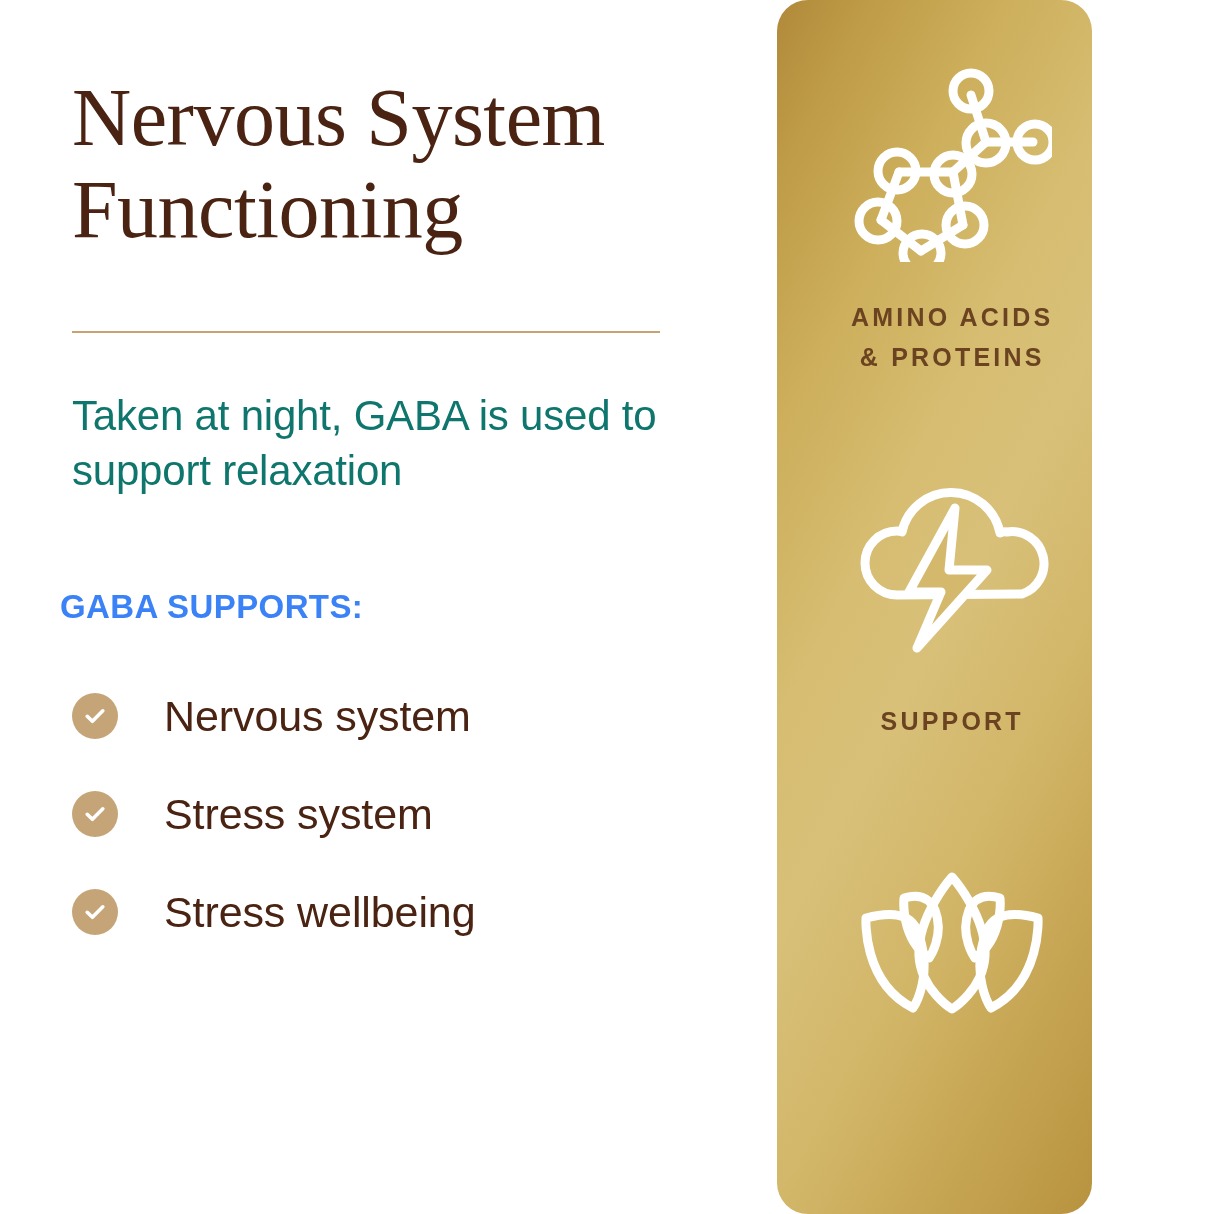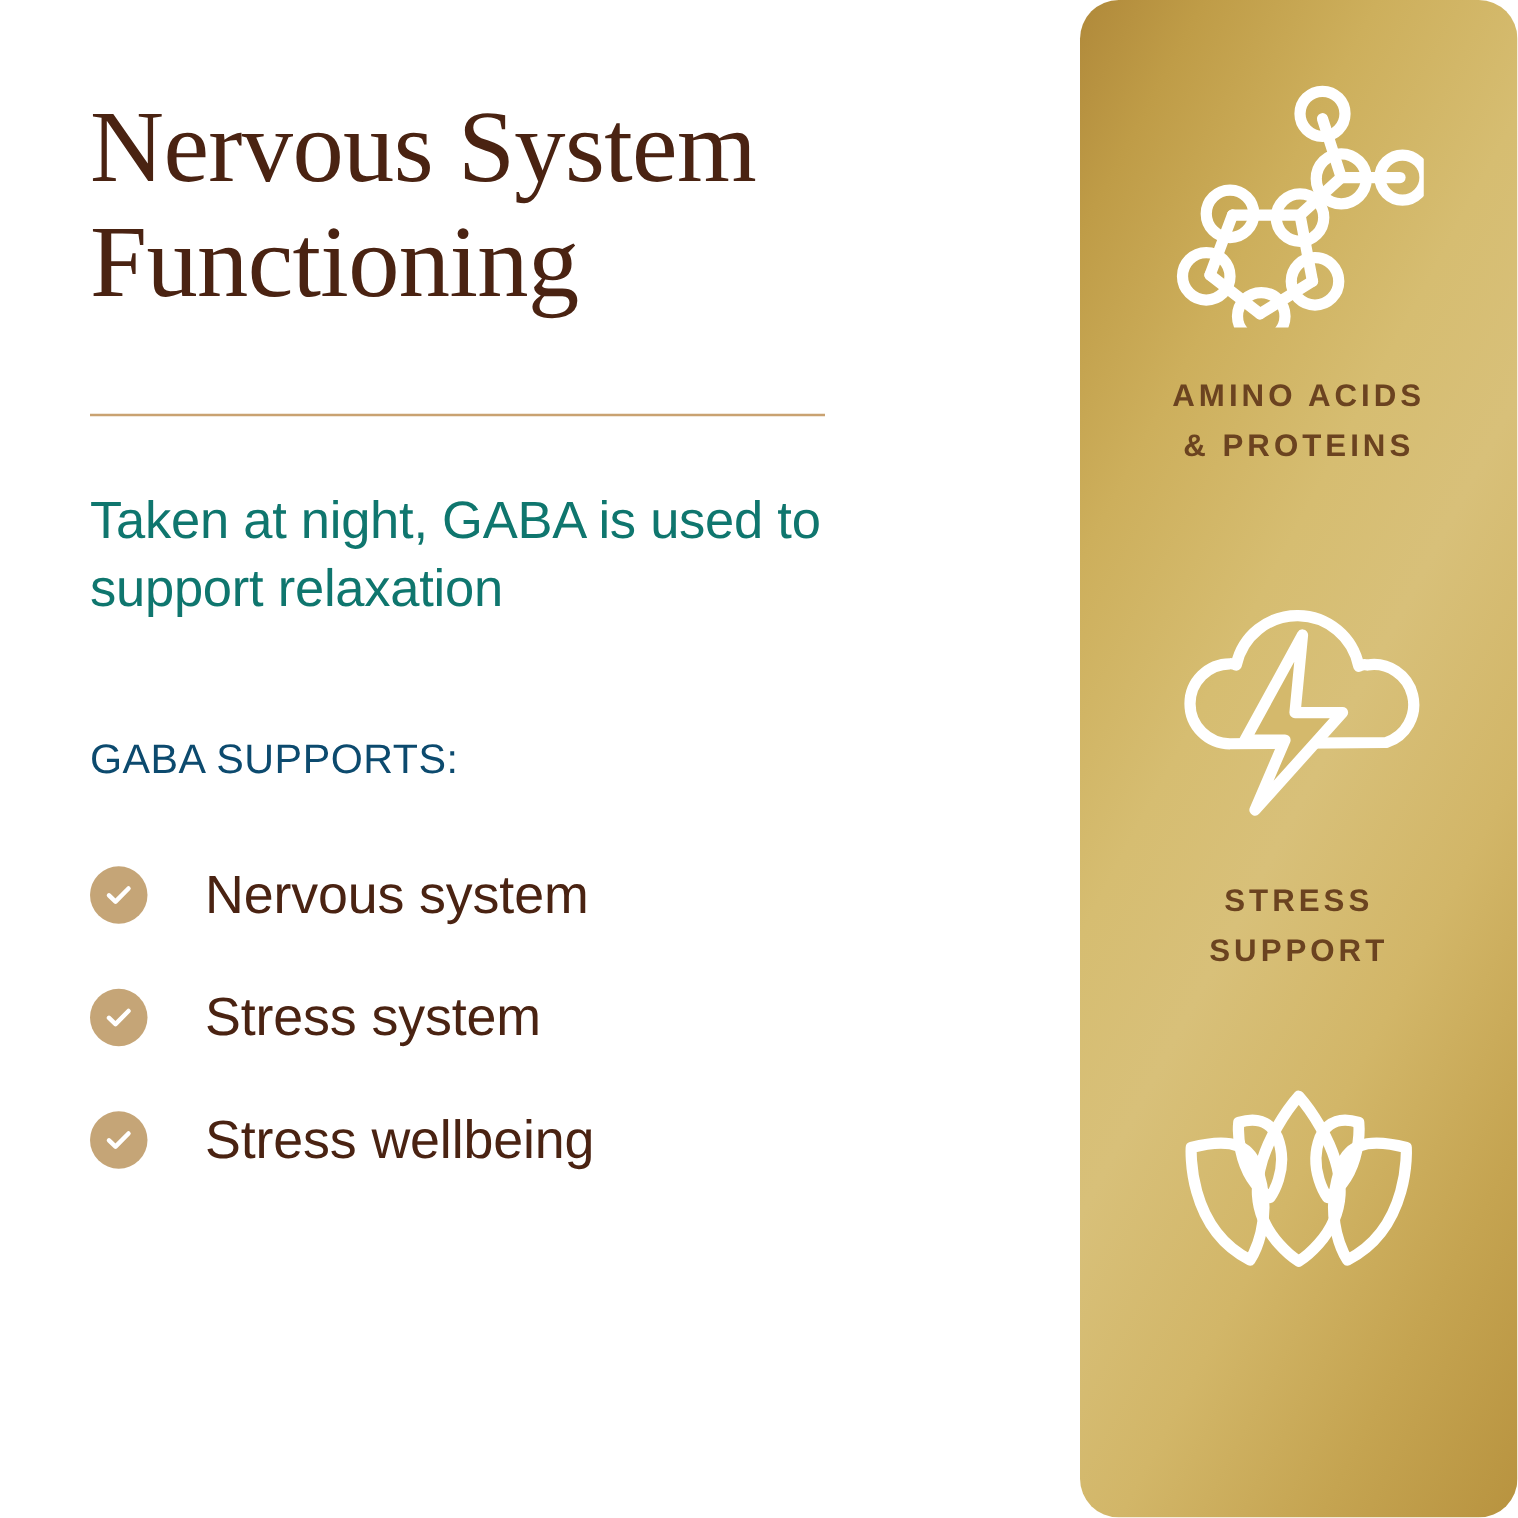--- a/index.html
+++ b/index.html
@@ -4,21 +4,21 @@
 <style>
   * { margin:0; padding:0; box-sizing:border-box; }
   html, body {
     width:1214px; height:1214px;
     background:#ffffff;
     font-family:"Liberation Sans", sans-serif;
     overflow:hidden;
   }
   .page {
     position:relative;
-    width:1214px; height:1214px;
+    width:1092px; height:1214px;
     background:#ffffff;
     display:flex;
   }
 
   
   .left-panel {
     position:relative;
     width:864px; height:1214px;
     background:#ffffff;
     padding:0;
@@ -50,25 +50,25 @@
     font-family:"Liberation Sans", sans-serif;
     font-size:42px;
     line-height:1.32;
     font-weight:400;
     color:#0f766e;
     letter-spacing:-0.2px;
   }
 
   .supports-label {
     position:absolute;
-    left:72px; top:588px;
+    left:60px; top:588px;
     font-family:"Liberation Sans", sans-serif;
     font-size:33px;
-    font-weight:400;
-    color:#0c4a6e;
+    font-weight:700;
+    color:#3b82f6;
     letter-spacing:0.4px;
   }
 
   .check-list {
     position:absolute;
     left:72px; top:693px;
     width:700px;
     list-style:none;
   }
   .check-item {
@@ -245,21 +245,20 @@
           <path d="M118 38
                    L72 122
                    L104 122
                    L80 178
                    L150 100
                    L112 100
                    Z" fill="#d4b96c" stroke="#ffffff" stroke-width="9" stroke-linejoin="round" stroke-linecap="round"></path>
         </svg>
       </div>
       <div class="icon-label">
-        <div>STRESS</div>
         <div>SUPPORT</div>
       </div>
     </div>
 
     <div class="icon-block block-general">
       <div class="icon-art">
         <svg width="190" height="142" viewBox="0 0 190 142" aria-hidden="true">
           <g fill="none" stroke="#ffffff" stroke-width="9" stroke-linejoin="round" stroke-linecap="round">
 
             <path d="M9 46

